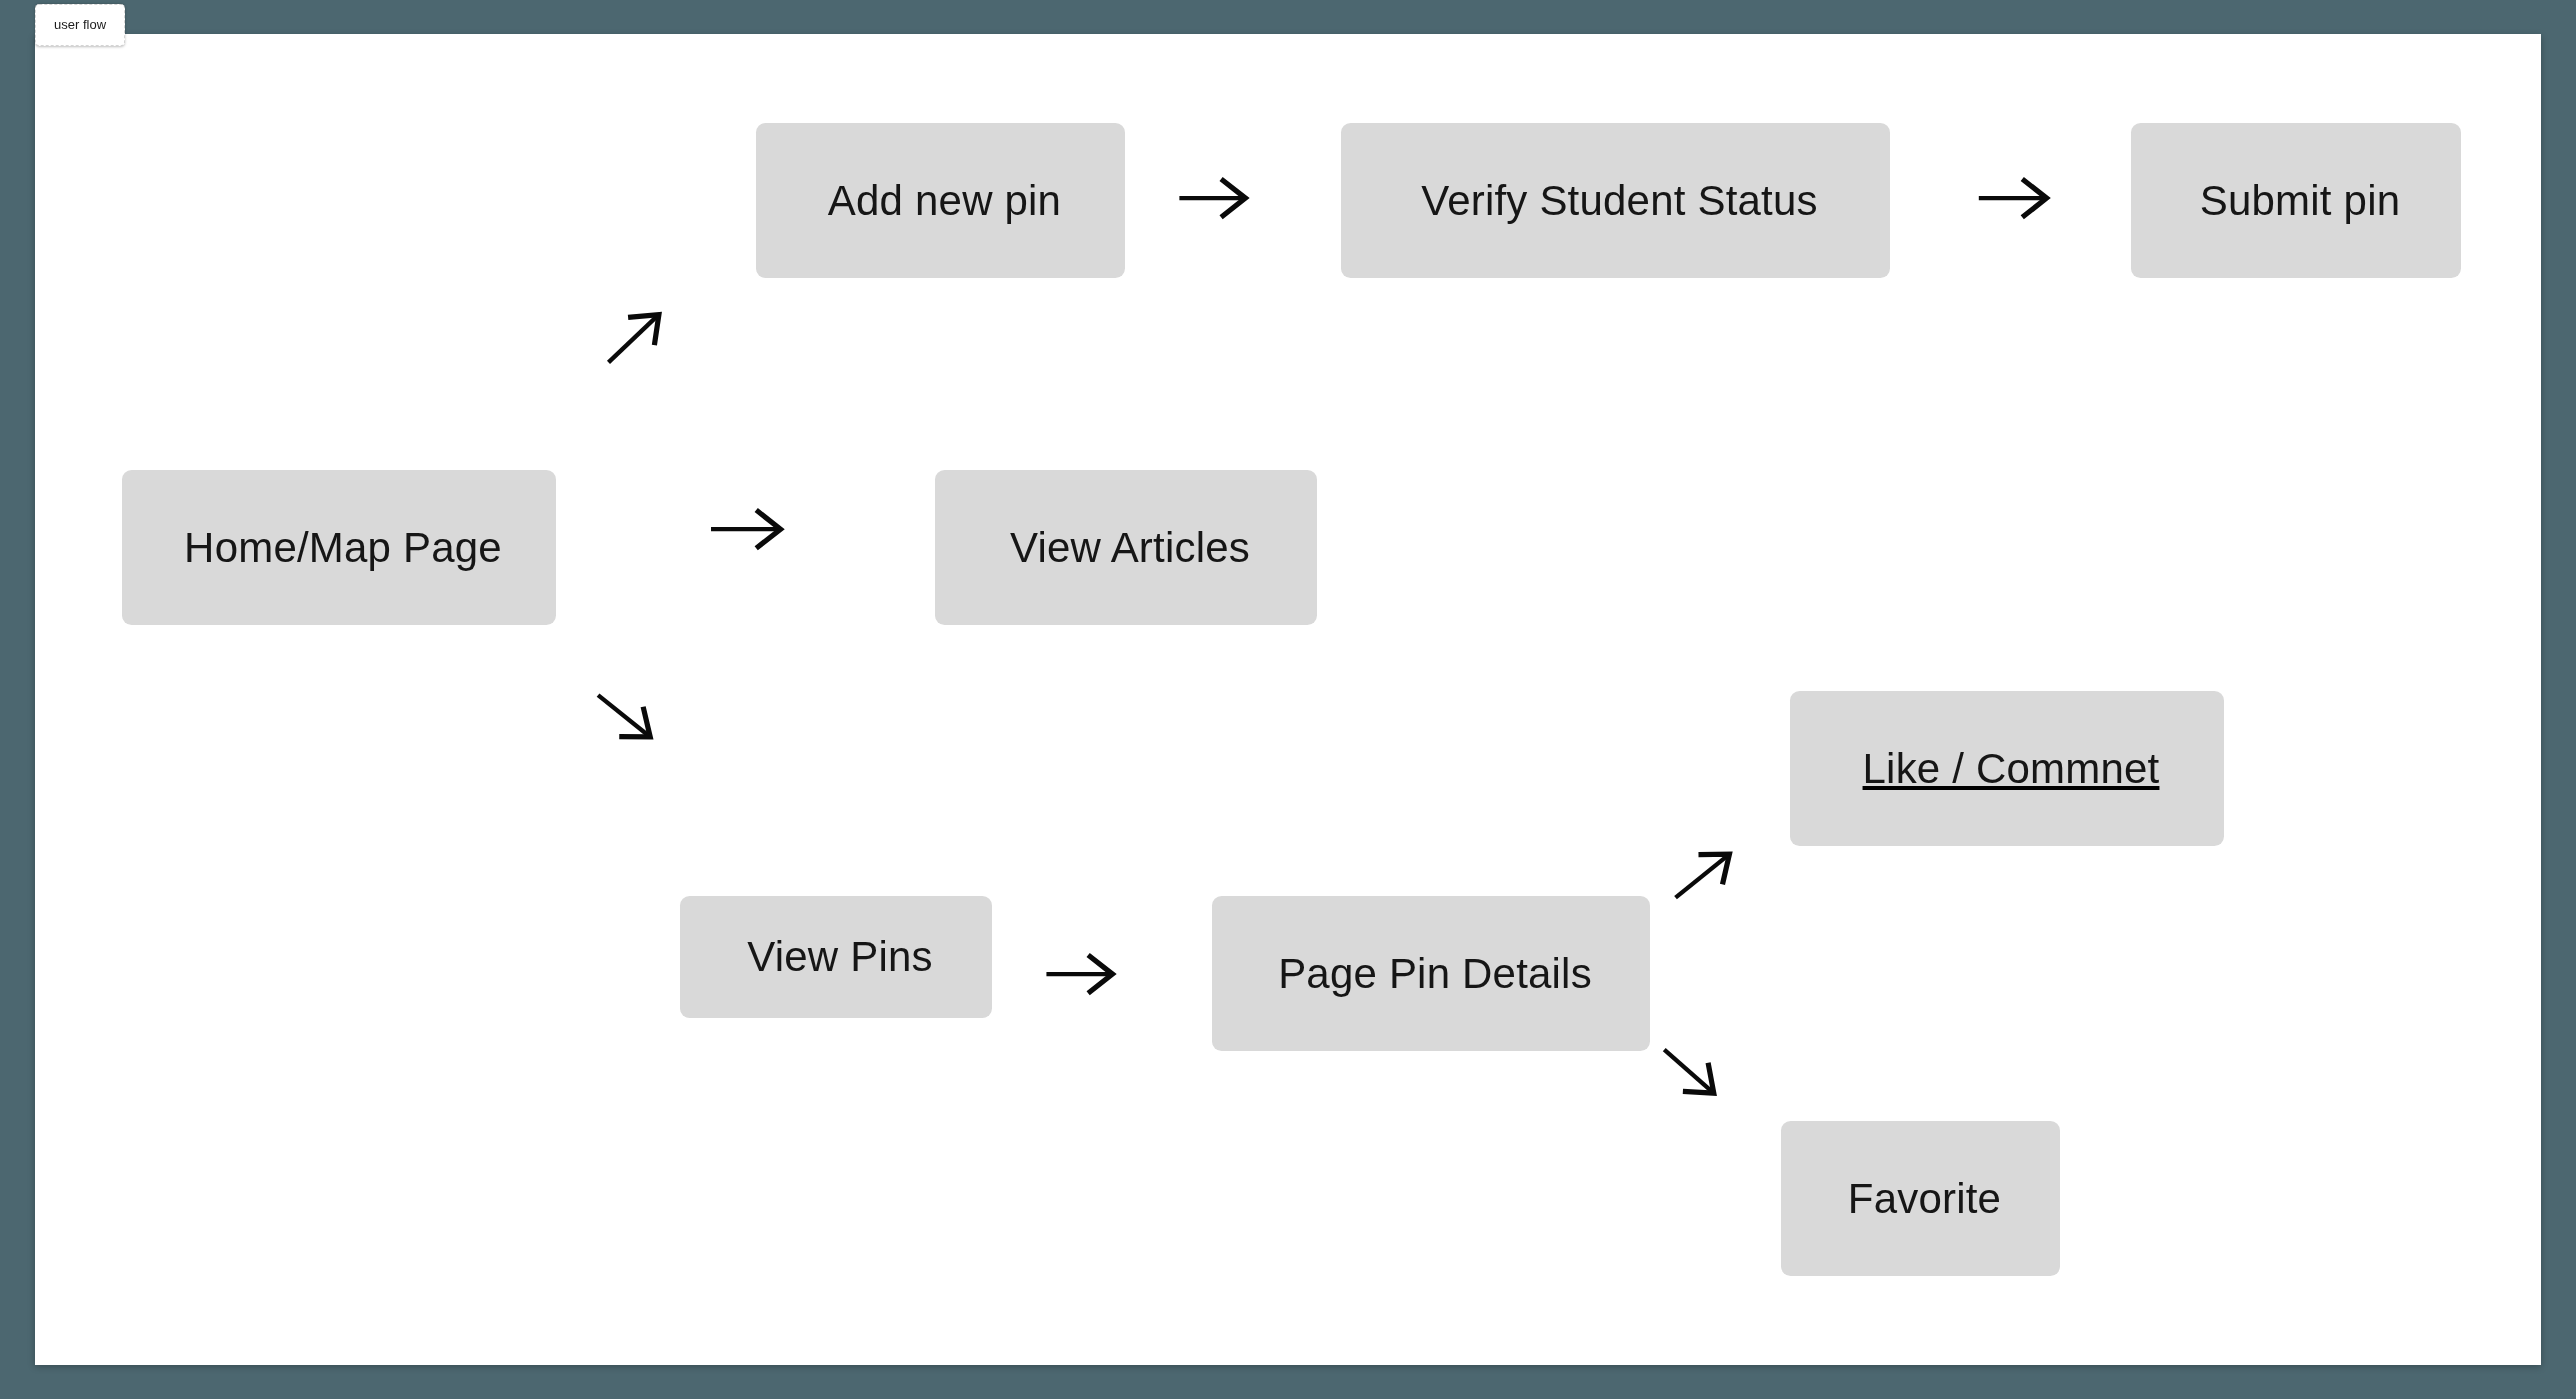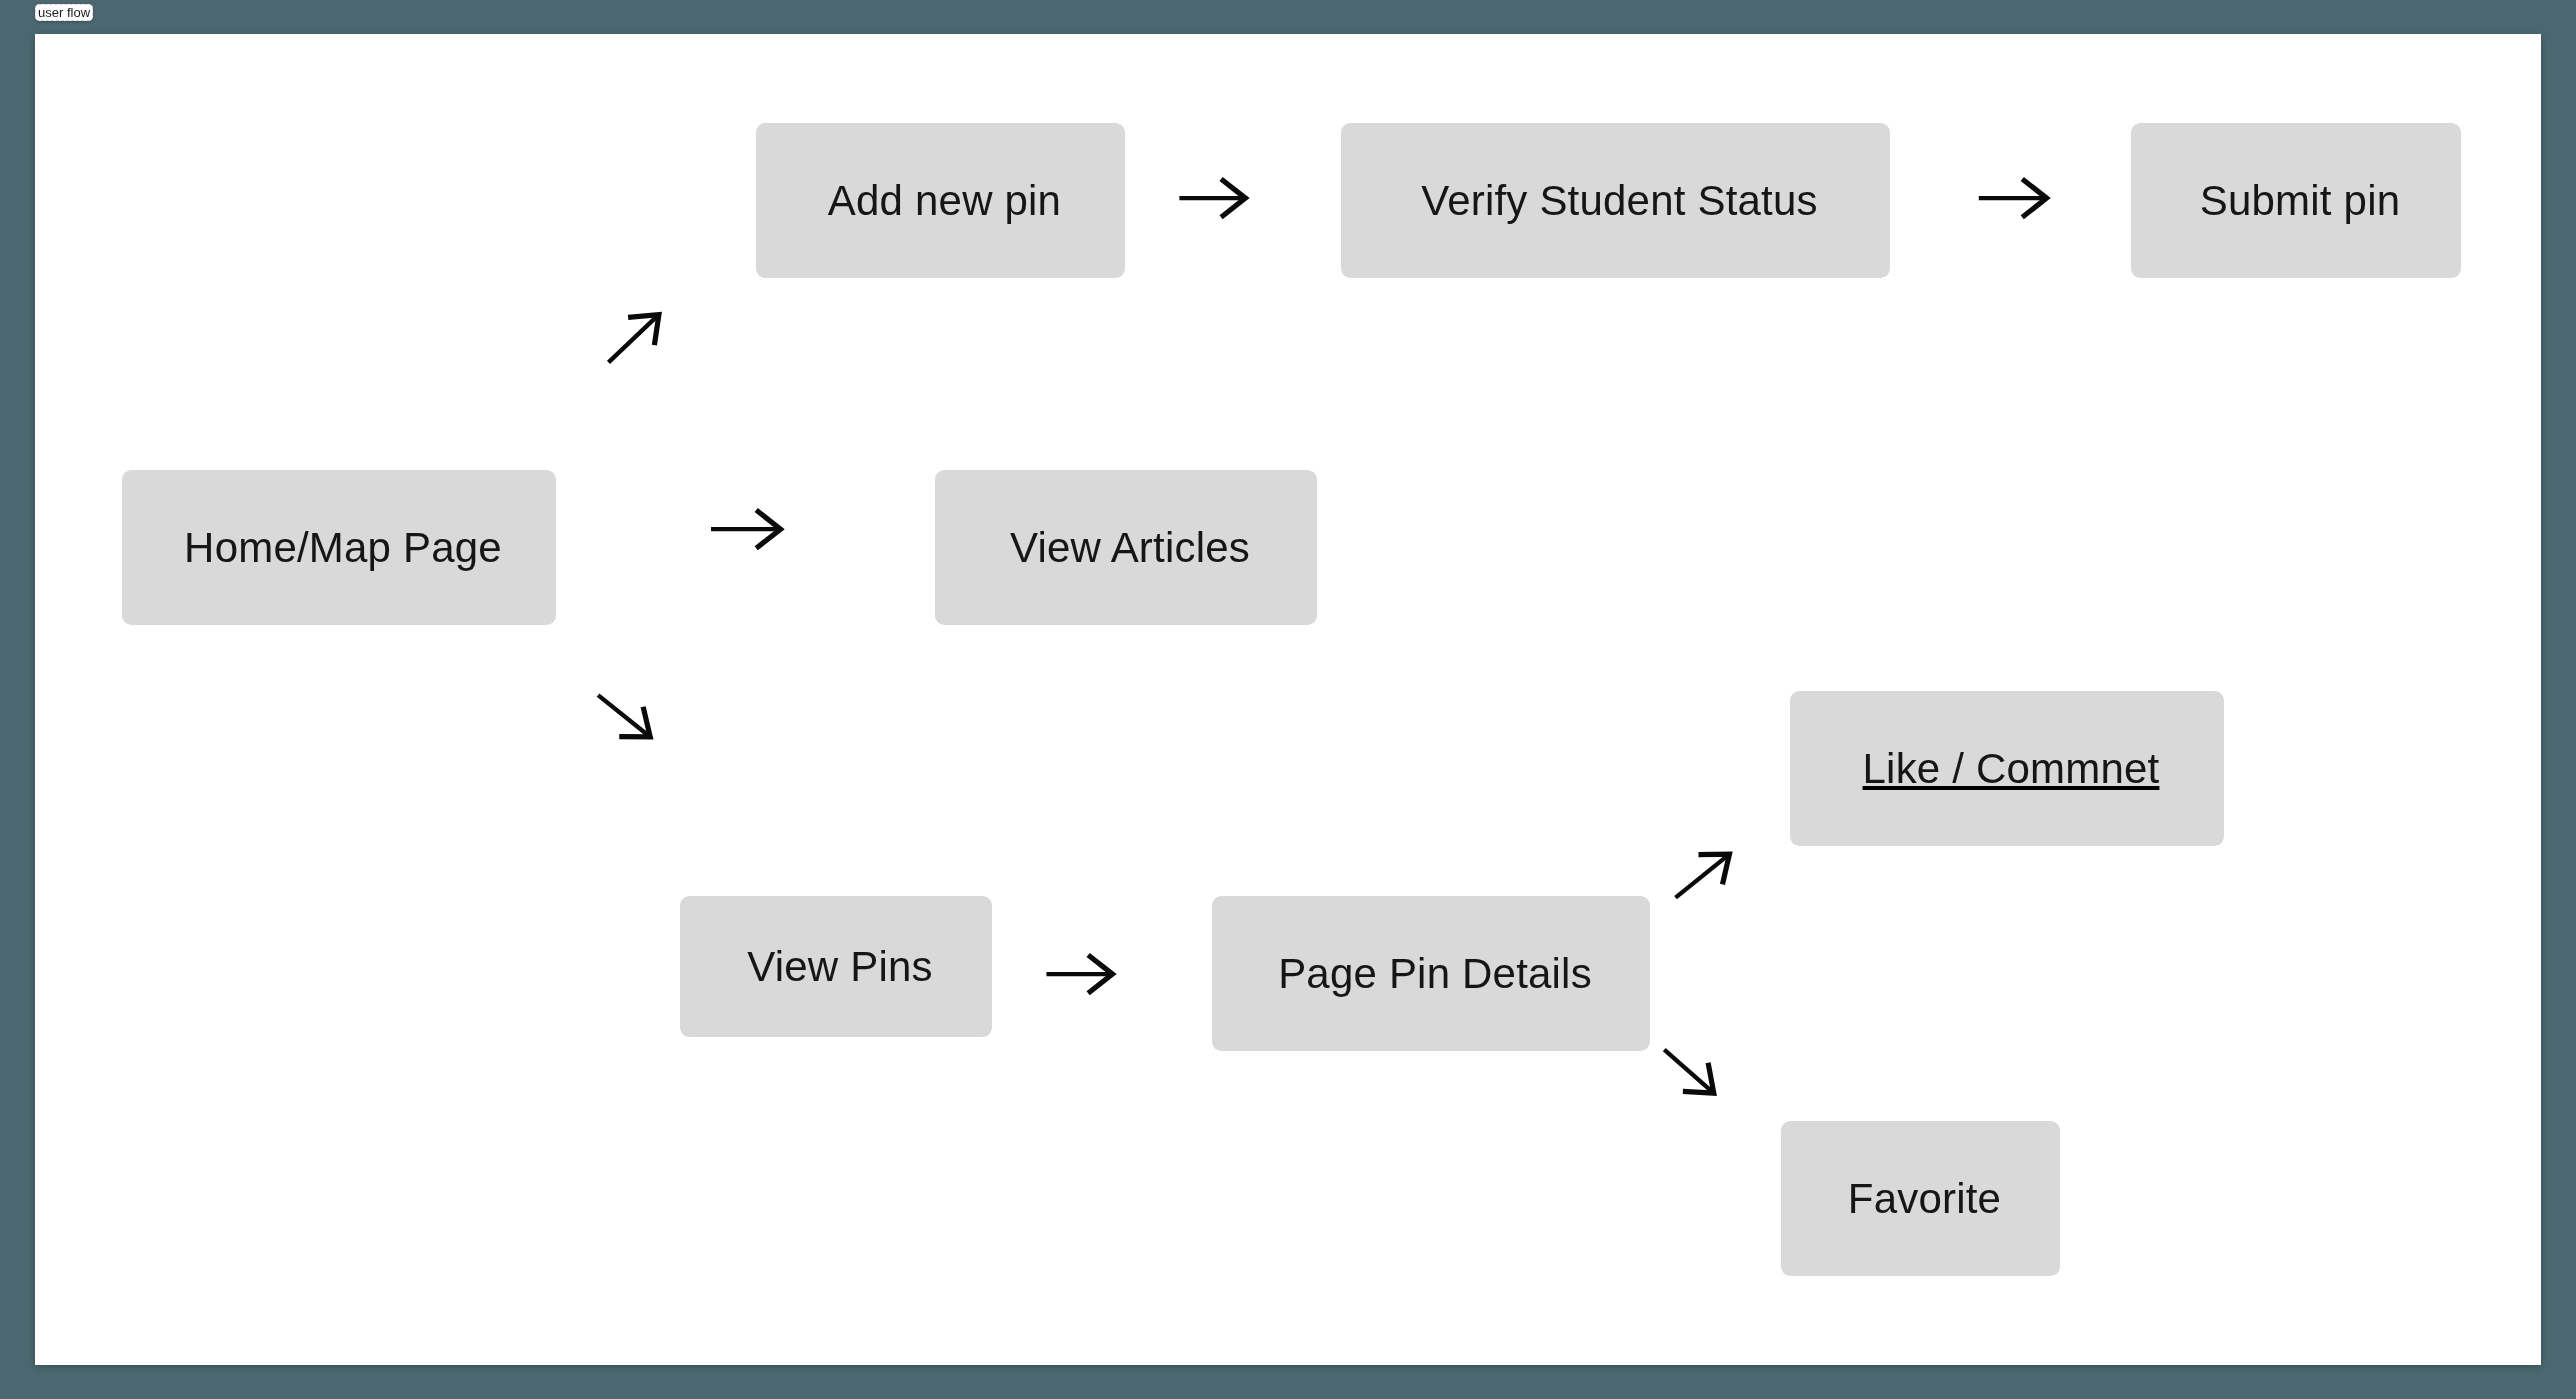--- a/index.html
+++ b/index.html
@@ -20,26 +20,26 @@
     top: 34px;
     width: 2506px;
     height: 1331px;
     background: var(--canvas, #ffffff);
     box-shadow: 0 1.7px 7px rgba(0,0,0,0.28);
   }
   .frame-label {
     position: absolute;
     left: 35px;
     top: 3.5px;
-    height: 17px;
+    height: 42px;
     box-sizing: border-box;
     background: #ffffff;
     border: 1.7px dashed #d4d4d4;
     border-radius: 4.3px;
-    padding: 0 2px;
+    padding: 0 18px;
     display: flex;
     align-items: center;
     font-size: 13px;
     line-height: 1;
     color: #1c1c1c;
     box-shadow: 0 0.9px 2.6px rgba(0,0,0,0.25);
     white-space: nowrap;
     z-index: 3;
   }
   .node {
@@ -122,21 +122,21 @@
       </div>
       <div class="node" style="left: 2131px; top: 123px; width: 322px; height: 155px;">
         <span>Submit pin</span>
       </div>
       <div class="node" style="left: 935px; top: 470px; width: 374px; height: 155px;">
         <span>View Articles</span>
       </div>
       <div class="node" style="left: 1790px; top: 691px; width: 426px; height: 155px; text-decoration: underline;">
         <span>Like / Commnet</span>
       </div>
-      <div class="node" style="left: 680px; top: 896px; width: 304px; height: 141px;">
+      <div class="node" style="left: 680px; top: 896px; width: 304px; height: 122px;">
         <span>View Pins</span>
       </div>
       <div class="node" style="left: 1212px; top: 896px; width: 430px; height: 155px;">
         <span>Page Pin Details</span>
       </div>
       <div class="node" style="left: 1781px; top: 1121px; width: 271px; height: 155px;">
         <span>Favorite</span>
       </div>
     </div>
 </div>

